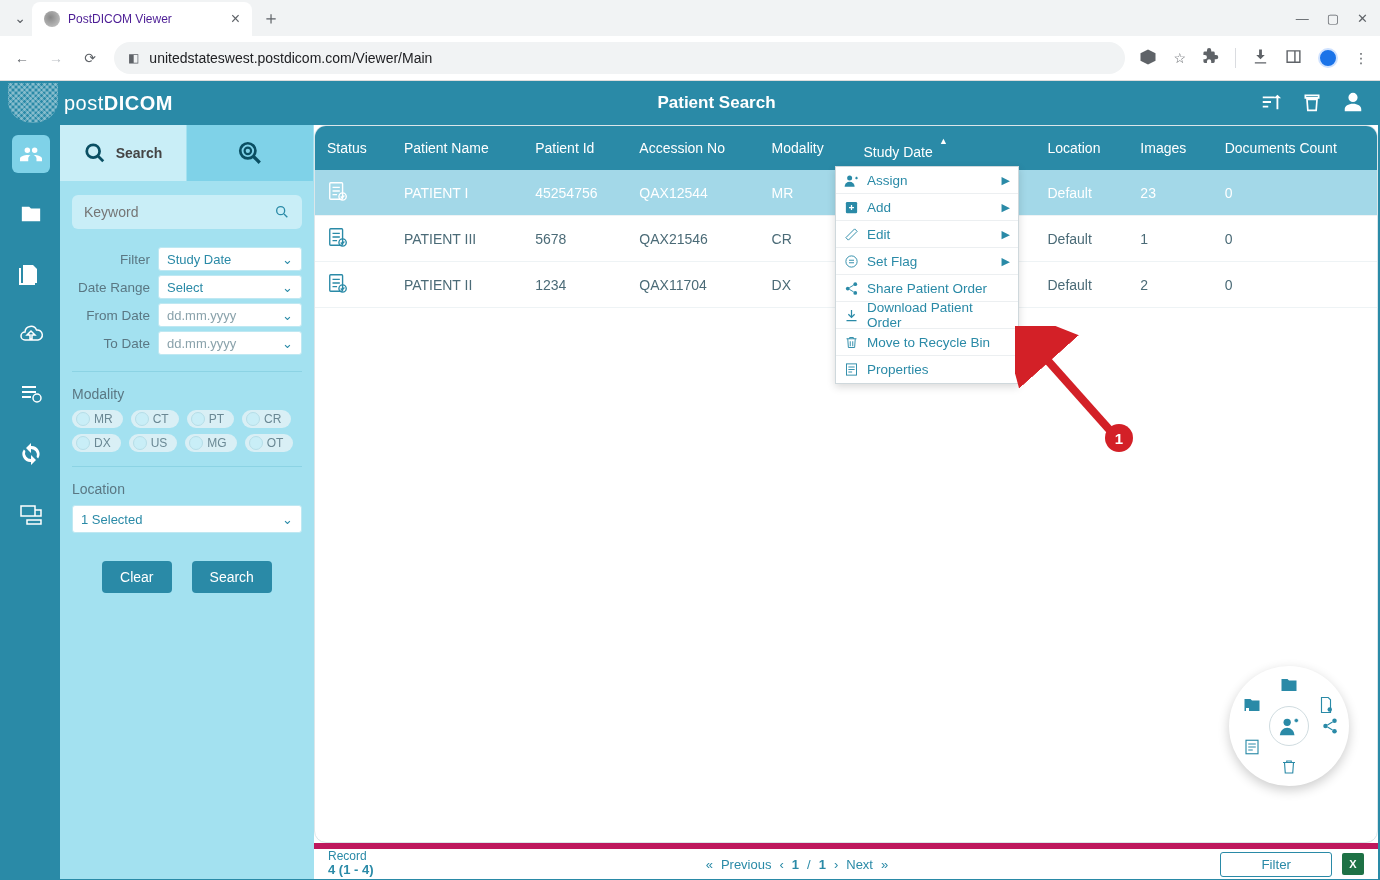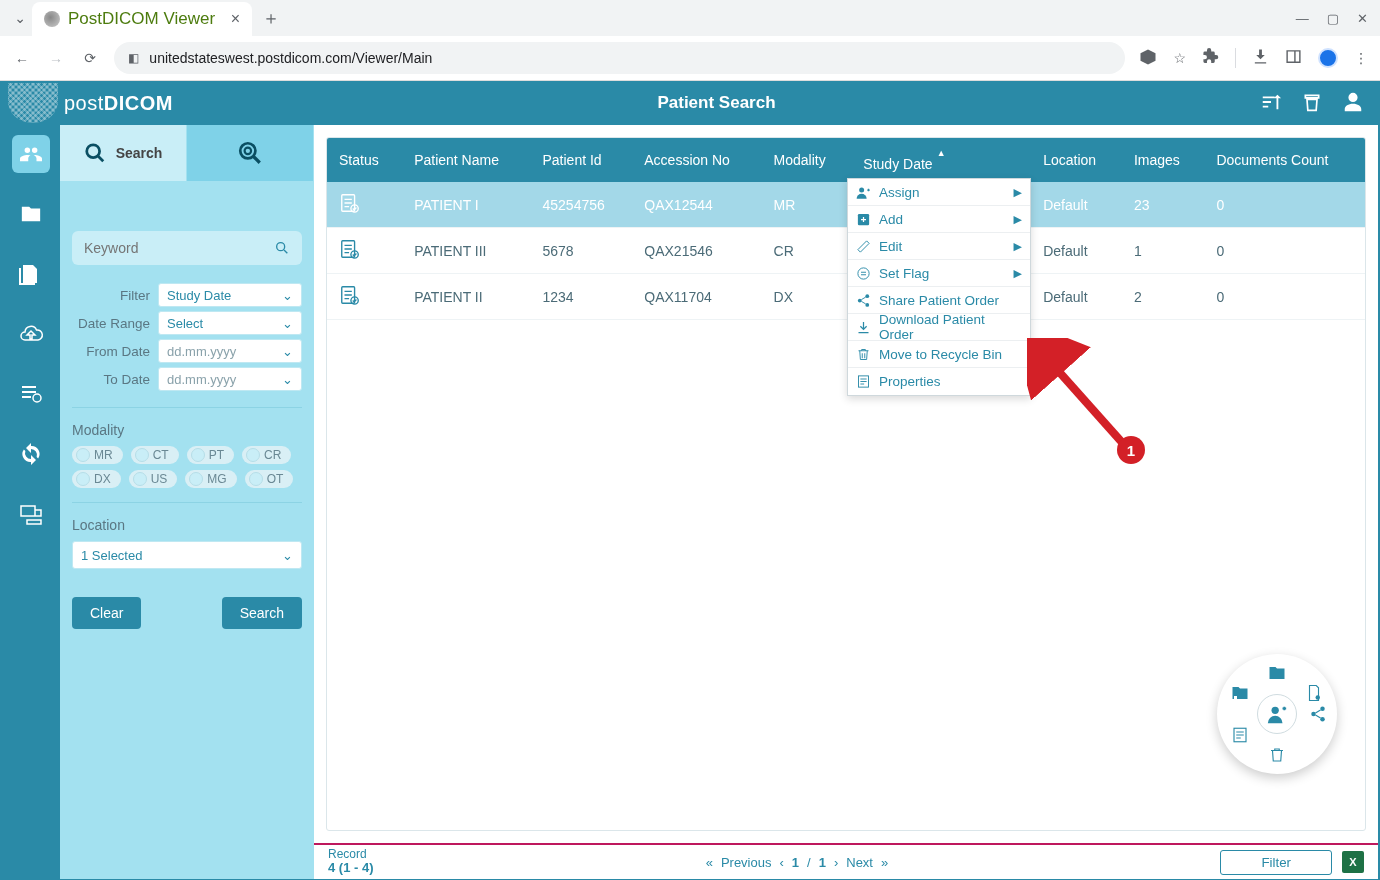--- a/index.html
+++ b/index.html
@@ -5,21 +5,21 @@
 * { margin: 0; padding: 0; box-sizing: border-box; font-family: -apple-system, BlinkMacSystemFont, "Segoe UI", Arial, sans-serif; }
 body { background: #fff; overflow: hidden; font-size: 14px; color: #333; }
 
 
 .browser-chrome { background: #f1f3f4; border-bottom: 1px solid #ddd; }
 .titlebar { display: flex; align-items: center; height: 36px; padding: 0 8px; }
 .tab-strip { display: flex; align-items: center; flex: 1; }
 .dropdown-caret { width: 24px; height: 24px; display:flex; align-items:center; justify-content:center; color:#5f6368;}
 .tab { background: #fff; border-radius: 8px 8px 0 0; height: 34px; display:flex; align-items:center; padding: 0 12px; min-width: 220px; gap:8px; margin-top:2px;}
 .tab .favicon { width:16px; height:16px; border-radius:50%; background: radial-gradient(circle at 40% 40%, #888,#ccc); }
-.tab .title { flex:1; font-size:17px; color:#4d7c0f; }
+.tab .title { flex:1; font-size:12px; color:#4c1d95; }
 .tab .close { color:#5f6368; font-size:16px; line-height:1;}
 .newtab { color:#5f6368; font-size:18px; margin-left:10px;}
 .win-controls { display:flex; gap:18px; color:#5f6368; padding-right:4px; font-size:13px;}
 
 .toolbar { display:flex; align-items:center; height:44px; padding: 0 12px; gap:14px; background:#fff;}
 .nav-icon { color:#5f6368; width:20px; text-align:center; }
 .nav-icon.disabled { color:#bdc1c6;}
 .addrbar { flex:1; background:#f1f3f4; border-radius: 20px; height:32px; display:flex; align-items:center; padding:0 14px; gap:10px; color:#5f6368; font-size:14px;}
 .addrbar .lock { font-size:12px;}
 .addrbar .url { color:#202124; }
@@ -43,41 +43,41 @@
 .rail .rail-item { color:#fff; width:38px; height:38px; display:flex; align-items:center; justify-content:center; border-radius:6px;}
 .rail .rail-item.active { background:#7fd2e8;}
 .rail svg { fill:#fff;}
 
 .sidebar { width:254px; background:#a3e1f0; display:flex; flex-direction:column;}
 .search-tabs { display:flex; height:56px; }
 .search-tab { flex:1; display:flex; align-items:center; justify-content:center; gap:10px; background:#c9eef7; font-weight:600; color:#444; border-right:1px solid #a3e1f0;}
 .search-tab.active { background:#7fd2e8;}
 .search-tabs svg { fill:#0a4f63;}
 
-.filter-body { padding: 14px 12px 0; color:#5a7783;margin-top:36px;}
+.filter-body { padding: 14px 12px 0; color:#5a7783;}
 .keyword { background:#c9eef7; border-radius:6px; height:34px; display:flex; align-items:center; padding:0 12px;}
 .keyword input { background:transparent; border:none; outline:none; flex:1; font-size:14px; color:#5a7783;}
 
 .form-rows { margin-top:18px; display:flex; flex-direction:column; gap:4px; padding: 0 0 16px; border-bottom:1px solid #8cd3e4;}
 .form-row { display:flex; align-items:center;}
 .form-row label { flex: 0 0 86px; text-align:right; padding-right:8px; font-size:13.5px; color:#5a7783;}
 .select { flex:1; background:#fff; border:1px solid #bfe8f2; border-radius:3px; height:24px; display:flex; align-items:center; padding:0 8px; color:#2a8aa7; font-size:13px;}
 .select .caret { margin-left:auto; color:#2a8aa7;}
 
 .section-title { color:#5a7783; font-size:14px; margin:14px 0 8px;}
 .modality-grid { display:flex; flex-wrap:wrap; gap:6px 8px;}
 .chip { display:flex; align-items:center; background:#d9eff5; border-radius:12px; padding:2px 10px 2px 4px; font-size:12px; color:#6a8894;}
 .chip .dot { width:14px; height:14px; border-radius:50%; background:#c9eef7; border:1px solid #b6dee8; margin-right:4px;}
 
-.buttons { display:flex; gap:20px; justify-content:space-between; margin-top:28px;}
+.buttons { display:flex; gap:20px; justify-content:center; margin-top:28px;}
 .btn { background:#2a8aa7; color:#fff; border:none; border-radius:4px; padding:8px 18px; font-size:14px; cursor:pointer;}
 
 
 .main { flex:1; display:flex; flex-direction:column; background:#fff; position:relative;}
-.grid-wrap { flex:1; margin:12px; border:1px solid #dbe6ea; border-radius:3px; overflow:hidden; position:relative;}
+.grid-wrap { flex:1; margin:0; border:1px solid #dbe6ea; border-radius:12px; overflow:hidden; position:relative;}
 table.grid { width:100%; border-collapse:collapse;}
 .grid thead { background:#2a8aa7; color:#fff;}
 .grid th { text-align:left; font-weight:500; font-size:14px; padding:10px 12px;}
 .grid th .sort { font-size:9px; display:block; margin-bottom:-2px; text-align:center;}
 .grid td { padding:10px 12px; font-size:14px; color:#4b6b77; border-bottom:1px solid #eef3f5;}
 .grid tr.selected td { background:#a3d8e8; color:#fff;}
 .status-ico { display:inline-flex; width:22px; height:22px;}
 .status-ico svg { fill:#2a8aa7; stroke:#2a8aa7;}
 tr.selected .status-ico svg { fill:#fff; stroke:#fff;}
 
@@ -86,21 +86,21 @@
 .ctxmenu .mi { display:flex; align-items:center; height:27px; padding:0 8px; border-bottom:1px solid #eceff1; gap:8px;}
 .ctxmenu .mi:last-child { border-bottom:none;text-align:right;}
 .ctxmenu .mi svg { fill:#2a8aa7; width:15px; height:15px; flex-shrink:0;}
 .ctxmenu .mi .arrow { margin-left:auto; color:#2a8aa7; font-size:11px;}
 
 
 .annot-arrow { position:absolute; top:200px; left:700px; pointer-events:none;}
 .annot-badge { position:absolute; width:28px; height:28px; border-radius:50%; background:#d32027; color:#fff; display:flex; align-items:center; justify-content:center; font-weight:bold; font-size:15px;}
 
 
-.footer { height:36px; display:flex; align-items:center; padding:0 14px; color:#2a8aa7; font-size:13px; border-top:2px solid #be185d;}
+.footer { height:36px; display:flex; align-items:center; padding:0 14px; color:#2a8aa7; font-size:13px; border-top:6px solid #be185d;}
 .footer .rec { line-height:1.1;}
 .footer .rec .lbl { font-size:12px;}
 .footer .pager { flex:1; display:flex; align-items:center; justify-content:center; gap:8px;}
 .footer .right { display:flex; align-items:center; gap:10px;}
 .footer .filter-btn { border:1px solid #2a8aa7; border-radius:3px; padding:4px 40px; color:#2a8aa7; background:#fff;}
 .excel-ico { width:22px; height:22px; background:#1e7145; color:#fff; display:flex; align-items:center; justify-content:center; font-size:11px; font-weight:bold; border-radius:2px;}
 
 
 .fab-wheel { position:absolute; right:28px; bottom:56px; width:120px; height:120px;}
 .fab-wheel .ring { width:120px; height:120px; border-radius:50%; background:#fff; box-shadow:0 4px 12px rgba(0,0,0,0.2); position:relative;}

